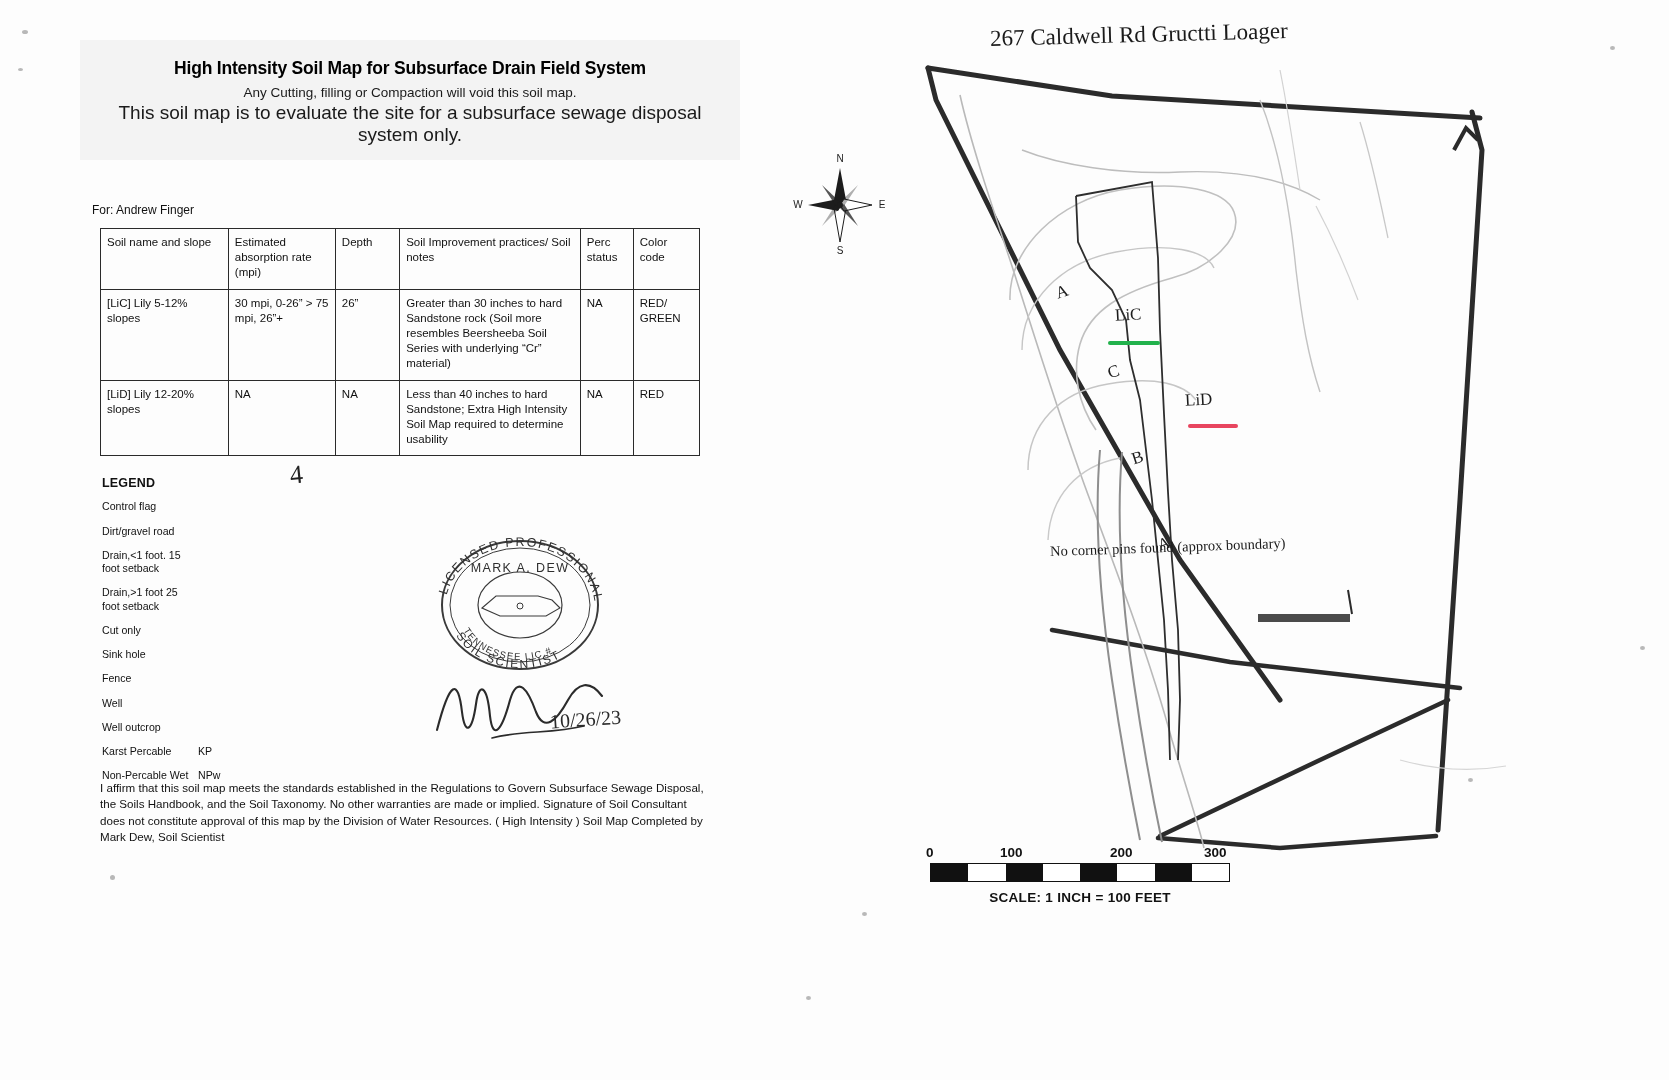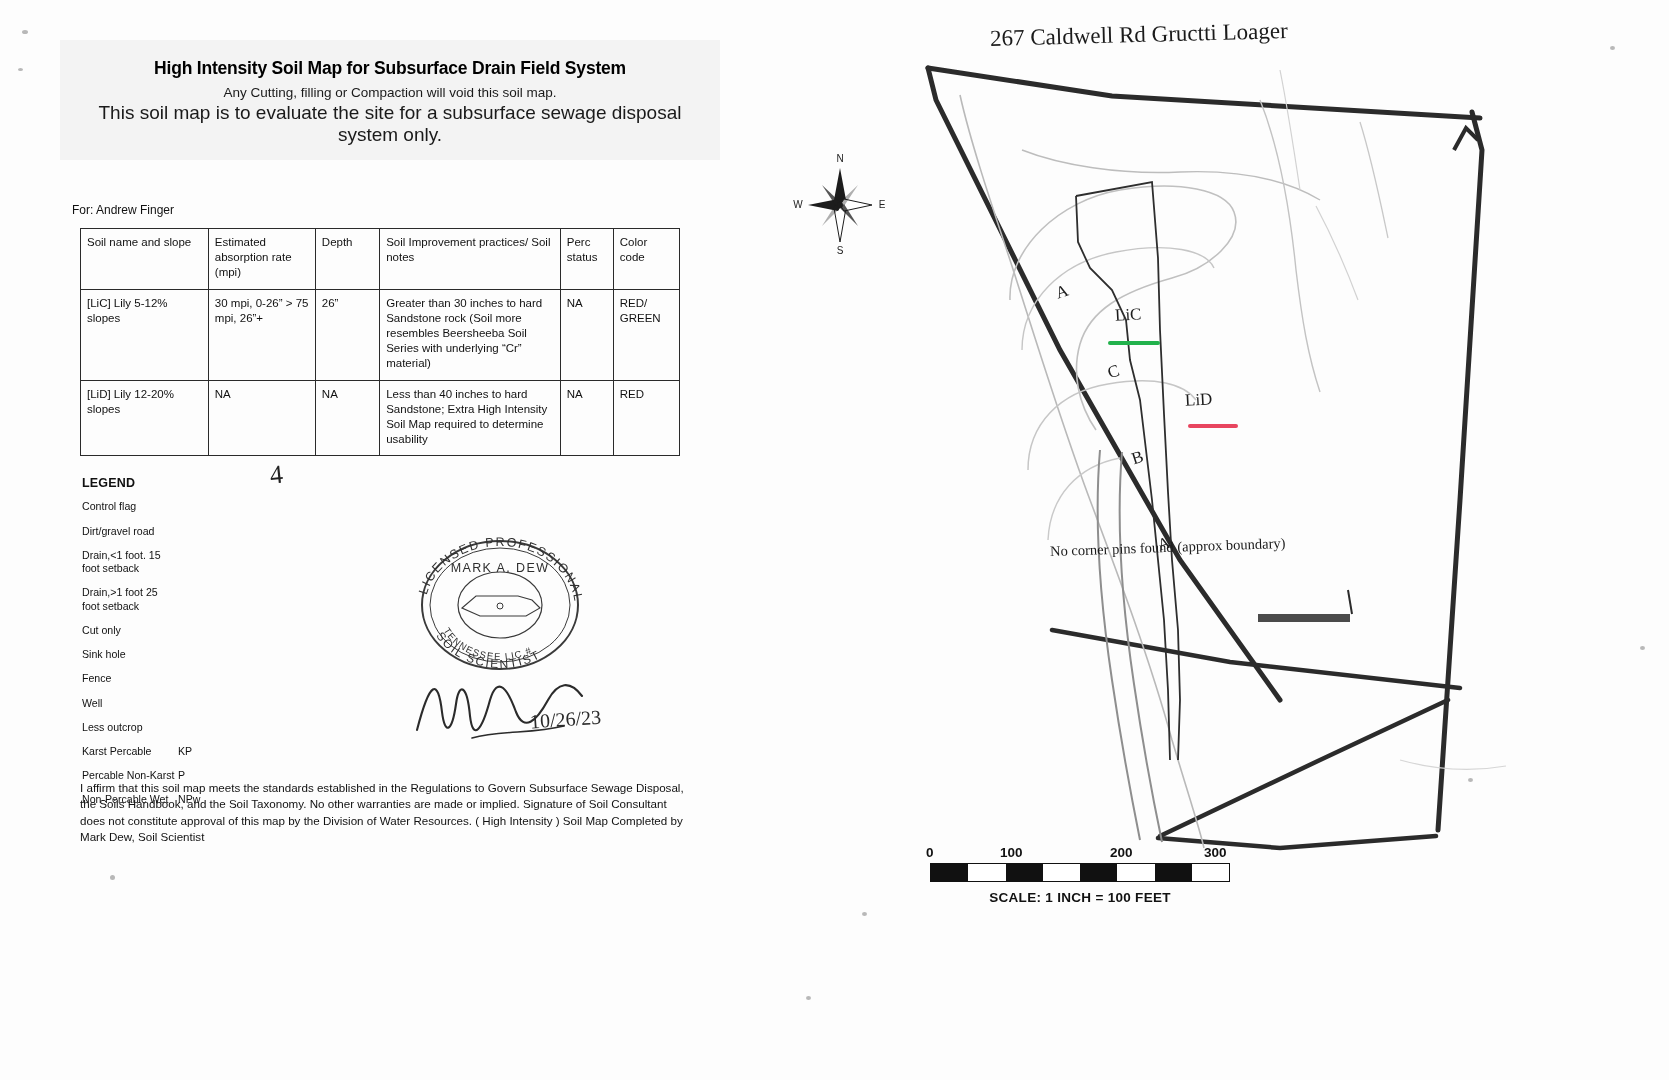--- a/index.html
+++ b/index.html
@@ -17,21 +17,21 @@
   }
   .page {
     position: absolute;
     inset: 0;
     background: #fdfdfd;
   }
 
   
   .doc {
     position: absolute;
-    left: 60px;
+    left: 80px;
     top: 40px;
     width: 660px;
   }
   .title-block {
     background: #f3f3f3;
     padding: 18px 10px 14px 10px;
     text-align: center;
   }
   .doc-title {
     font-size: 17.5px;
@@ -320,30 +320,26 @@
         </li>
       <li>
           <span class="legend-label">Fence</span>
           <span class="legend-code"></span>
         </li>
       <li>
           <span class="legend-label">Well</span>
           <span class="legend-code"></span>
         </li>
       <li>
-          <span class="legend-label">Less outcrop</span>
+          <span class="legend-label">Well outcrop</span>
           <span class="legend-code"></span>
         </li>
       <li>
           <span class="legend-label">Karst Percable</span>
           <span class="legend-code">KP</span>
-        </li>
-      <li>
-          <span class="legend-label">Percable Non-Karst</span>
-          <span class="legend-code">P</span>
         </li>
       <li>
           <span class="legend-label">Non-Percable Wet</span>
           <span class="legend-code">NPw</span>
         </li>
     </ul>
 
     <div class="control-flag-mark">4</div>
 
     <div class="seal">

